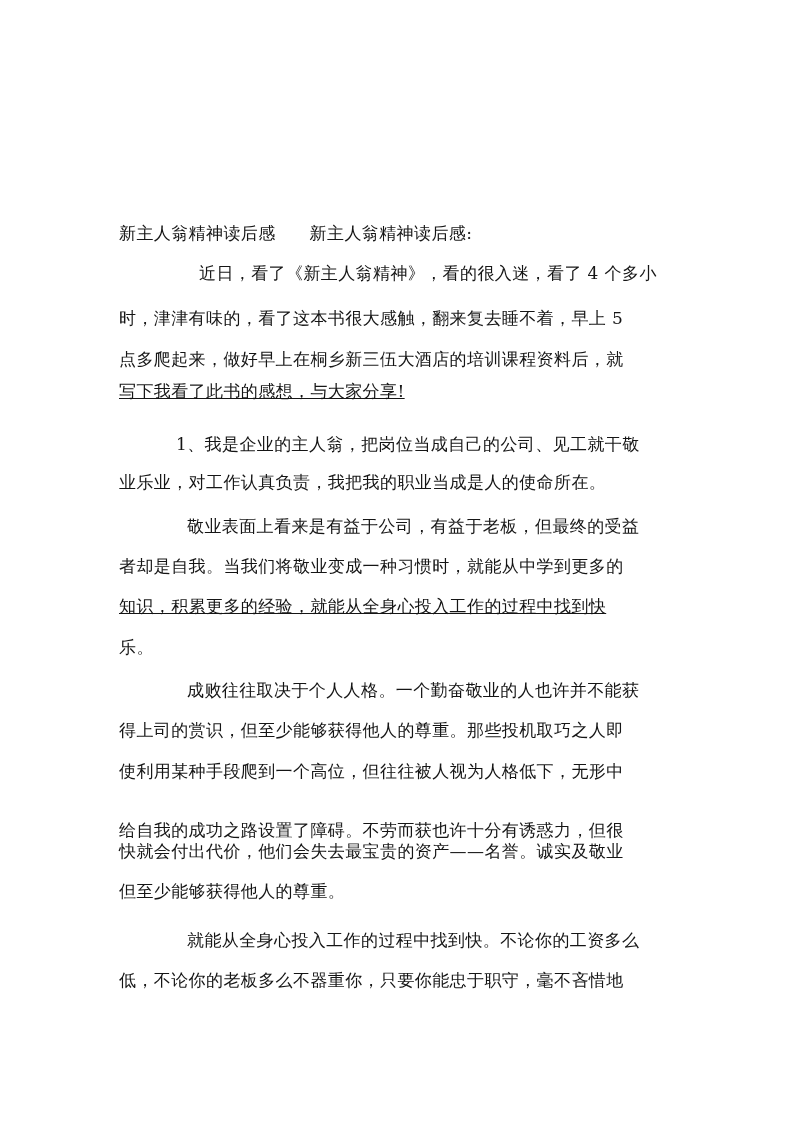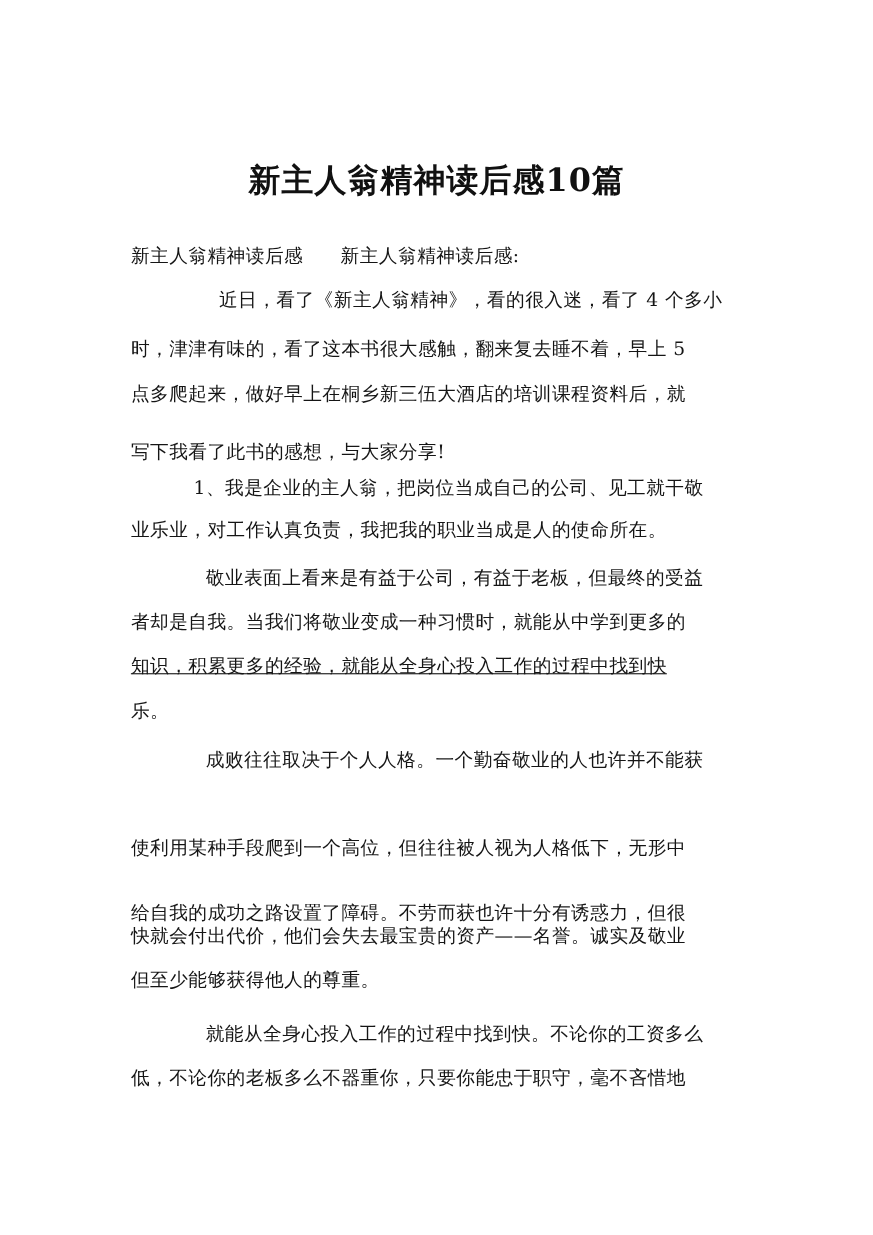--- a/index.html
+++ b/index.html
@@ -46,40 +46,40 @@
     .subtitle-gap {
       display: inline-block;
       width: 34px;
     }
   </style>
 </head>
 <body>
 
 <div class="page">
 
-  <div class="title">新主人翁精神读后感10篇</div>
 
   <div class="line" style="top:222px;">
     <span>新主人翁精神读后感</span><span class="subtitle-gap"></span><span>新主人翁精神读后感:</span>
   </div>
 
   <div class="line" style="top:262px;left:199px;">近日，看了《新主人翁精神》，看的很入迷，看了 4 个多小</div>
   <div class="line" style="top:307px;">时，津津有味的，看了这本书很大感触，翻来复去睡不着，早上 5</div>
   <div class="line" style="top:348px;">点多爬起来，做好早上在桐乡新三伍大酒店的培训课程资料后，就</div>
-  <div class="line" style="top:400px;">写下我看了此书的感想，与大家分享!</div>
+  <div class="line" style="top:380px;text-decoration:underline;">写下我看了此书的感想，与大家分享!</div>
 
   <div class="line" style="top:433px;left:176px;">1、我是企业的主人翁，把岗位当成自己的公司、见工就干敬</div>
   <div class="line" style="top:471px;">业乐业，对工作认真负责，我把我的职业当成是人的使命所在。</div>
 
   <div class="line" style="top:515px;left:187px;">敬业表面上看来是有益于公司，有益于老板，但最终的受益</div>
   <div class="line" style="top:555px;">者却是自我。当我们将敬业变成一种习惯时，就能从中学到更多的</div>
   <div class="line" style="top:595px;text-decoration:underline;">知识，积累更多的经验，就能从全身心投入工作的过程中找到快</div>
   <div class="line" style="top:636px;">乐。</div>
 
   <div class="line" style="top:680px;left:187px;font-family:Liberation Serif, serif;">成败往往取决于个人人格。一个勤奋敬业的人也许并不能获</div>
+  <div class="line" style="top:719px;">得上司的赏识，但至少能够获得他人的尊重。那些投机取巧之人即</div>
   <div class="line" style="top:760px;">使利用某种手段爬到一个高位，但往往被人视为人格低下，无形中</div>
   <div class="line" style="top:800px;margin-top:19px;">给自我的成功之路设置了障碍。不劳而获也许十分有诱惑力，但很</div>
   <div class="line" style="top:840px;">快就会付出代价，他们会失去最宝贵的资产——名誉。诚实及敬业</div>
   <div class="line" style="top:880px;">但至少能够获得他人的尊重。</div>
 
   <div class="line" style="top:929px;left:187px;">就能从全身心投入工作的过程中找到快。不论你的工资多么</div>
   <div class="line" style="top:969px;">低，不论你的老板多么不器重你，只要你能忠于职守，毫不吝惜地</div>
 
 </div>
 

